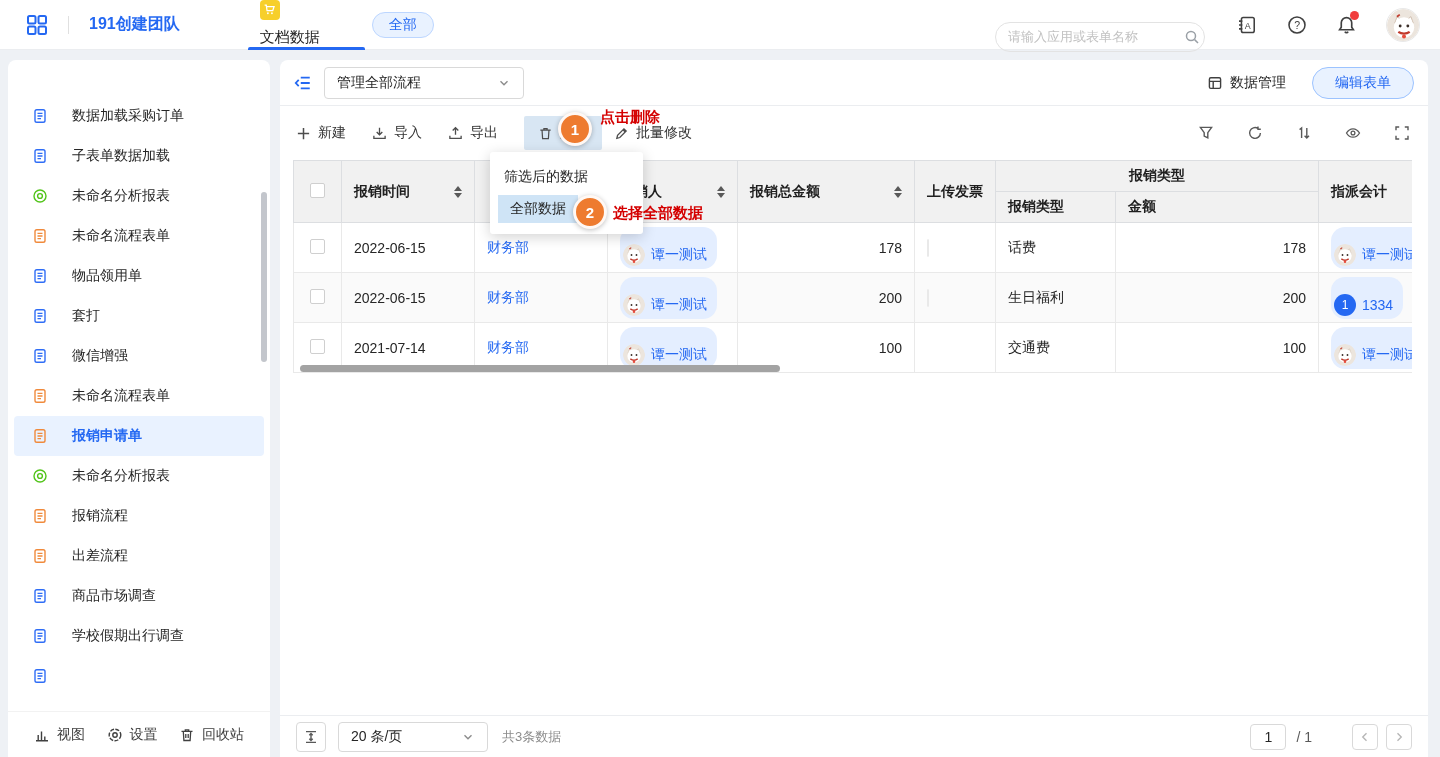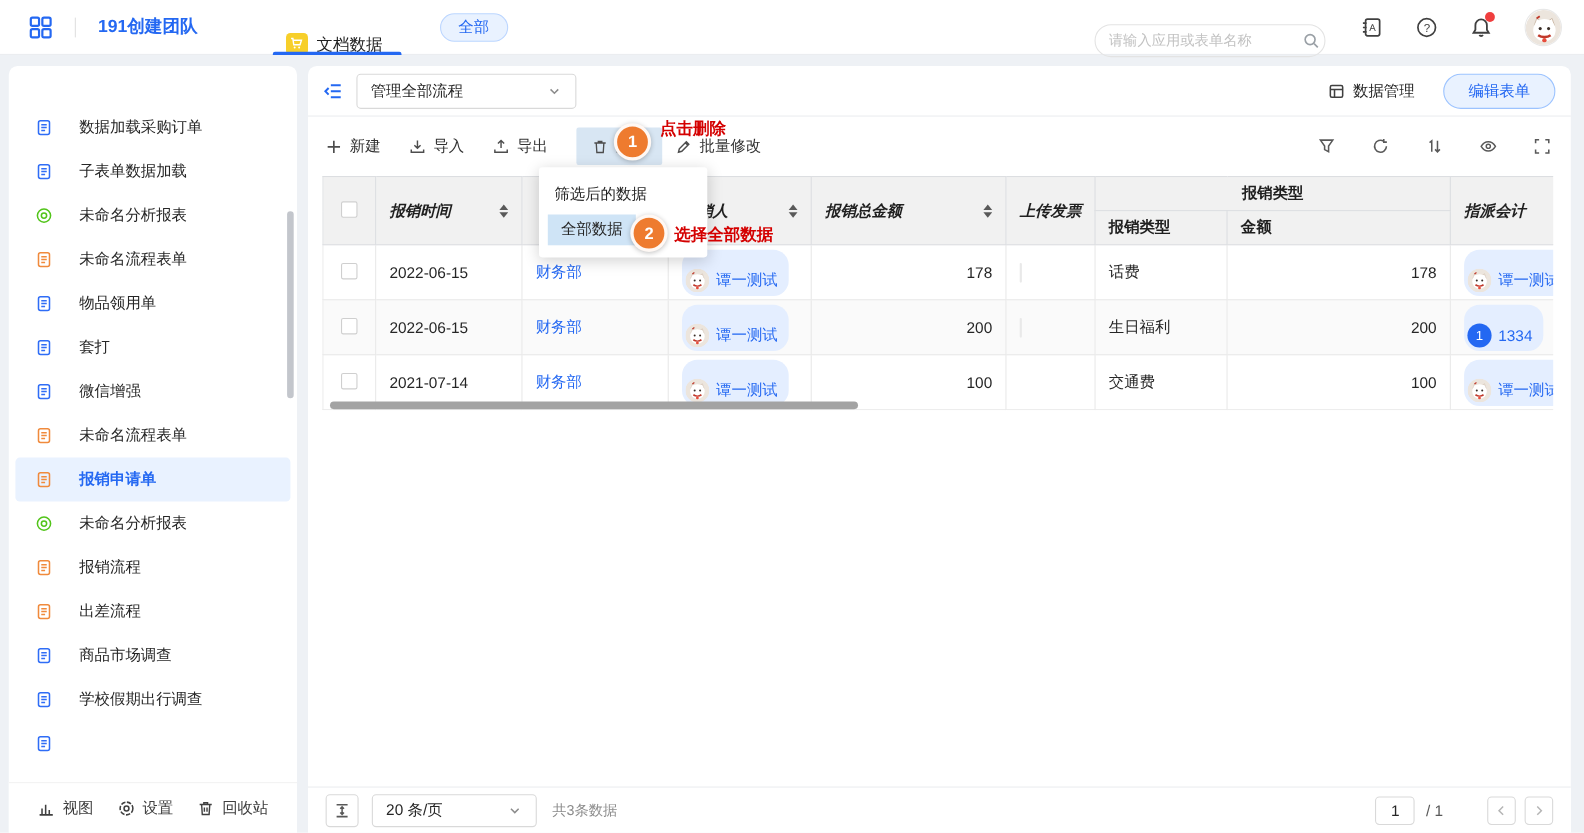--- a/index.html
+++ b/index.html
@@ -10,21 +10,21 @@
     color:#262626; font-size:14px;
   }
   svg { display:block; }
 
   
   .app-header { position:absolute; left:0; top:0; width:1440px; height:50px;
     background:#fff; border-bottom:1px solid #ebedf0; display:flex; align-items:center; z-index:30; }
   .hdr-grid { margin-left:26px; cursor:pointer; }
   .hdr-divider { width:1px; height:18px; background:#e0e0e0; margin:0 20px; }
   .team-name { color:#2468f2; font-size:16px; font-weight:700; margin-right:80px; cursor:pointer; }
-  .doc-tab { position:relative; height:50px; display:flex; align-items:flex-end; gap:8px; cursor:pointer; }
+  .doc-tab { position:relative; height:50px; display:flex; align-items:flex-start; gap:8px; cursor:pointer;flex-direction:column; }
   .doc-tab-icon { width:20px; height:20px; border-radius:4px; background:#f7cf2a; display:flex; align-items:center; justify-content:center; }
   .doc-tab-label { font-size:15px; color:#1f1f1f; }
   .tab-underline { position:absolute; left:-12px; bottom:0; width:117px; height:3px; background:#2468f2; border-radius:2px 2px 0 0; }
   .pill-all { margin-left:52px; height:26px; padding:0 16px; border-radius:13px; background:#e9f2ff;
     border:1px solid #bcd6ff; color:#2468f2; font-size:14px; display:flex; align-items:center; cursor:pointer; }
   .hdr-right { margin-left:auto; display:flex; align-items:center; margin-right:20px; }
   .hdr-search { width:210px; height:30px; border:1px solid #e3e3e3; border-radius:15px; display:flex;
     align-items:center; padding:0 12px; margin-right:32px;margin-top:24px; }
   .hdr-search input { border:none; outline:none; flex:1; font-size:13px; color:#262626; background:transparent; font-family:inherit; }
   .hdr-search input::placeholder { color:#c2c2c2; }
@@ -73,21 +73,21 @@
   .tb-right { margin-left:auto; display:flex; align-items:center; gap:33px; margin-right:2px; color:#595959; }
   .tb-right .tb-ic { cursor:pointer; }
 
   
   .table-clip { position:absolute; left:13px; top:100px; width:1119px; overflow:hidden; }
   table.grid { width:1200px; border-collapse:collapse; table-layout:fixed; }
   .grid th { background:#f1f1f1; border:1px solid #dcdee1; font-size:14px; color:#1f1f1f; font-weight:700;
     text-align:left; padding:0 12px; }
   .grid thead tr:first-child th { height:31px; }
   .grid thead tr:nth-child(2) th { height:31px; }
-  .grid th.rowspan2 { height:62px;font-style:italic; }
+  .grid th.rowspan2 { height:62px; }
   .grid th.group { text-align:center; }
   .grid td { border:1px solid #e9e9e9; height:50px; padding:0 12px; font-size:14px; color:#262626; background:#fff; }
   .grid tr.alt td { background:#fafafa; }
   .grid td.num, .grid th.num-h { text-align:right; }
   .grid .cb-cell { text-align:center; padding:0; }
   .th-flex { display:flex; align-items:center; justify-content:space-between; }
   .sort-ic { display:inline-flex; flex-direction:column; gap:2px; cursor:pointer; margin-left:6px; }
   .sort-ic i { width:0; height:0; border-left:4px solid transparent; border-right:4px solid transparent; display:block; }
   .sort-ic .up { border-bottom:5px solid #595959; } .sort-ic .dn { border-top:5px solid #595959; }
   .checkbox { width:15px; height:15px; border:1px solid #cfcfcf; border-radius:2px; background:#fff; display:inline-block; cursor:pointer; }

